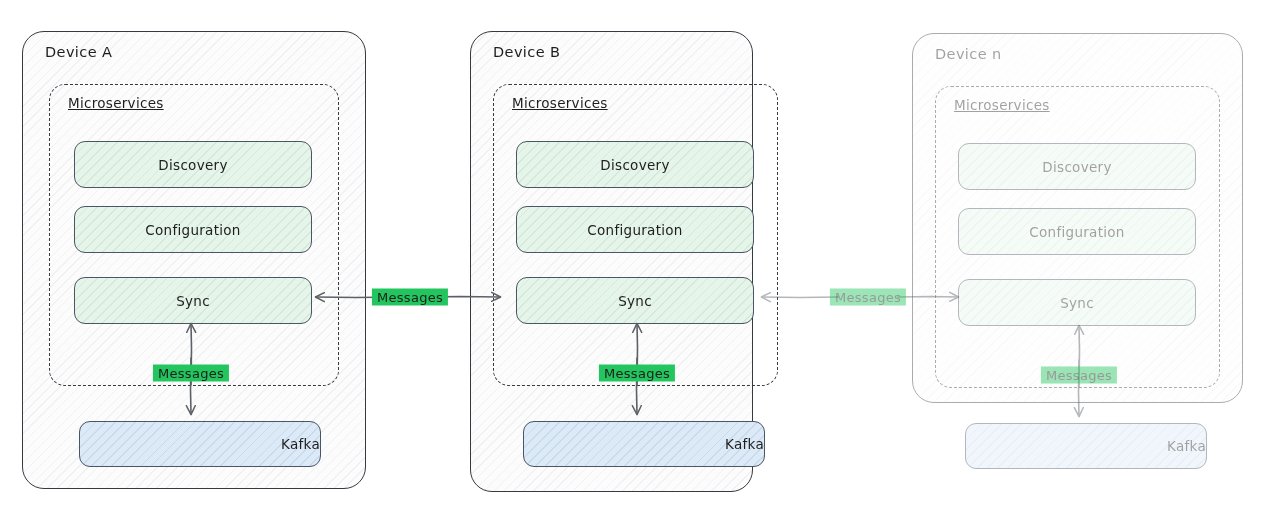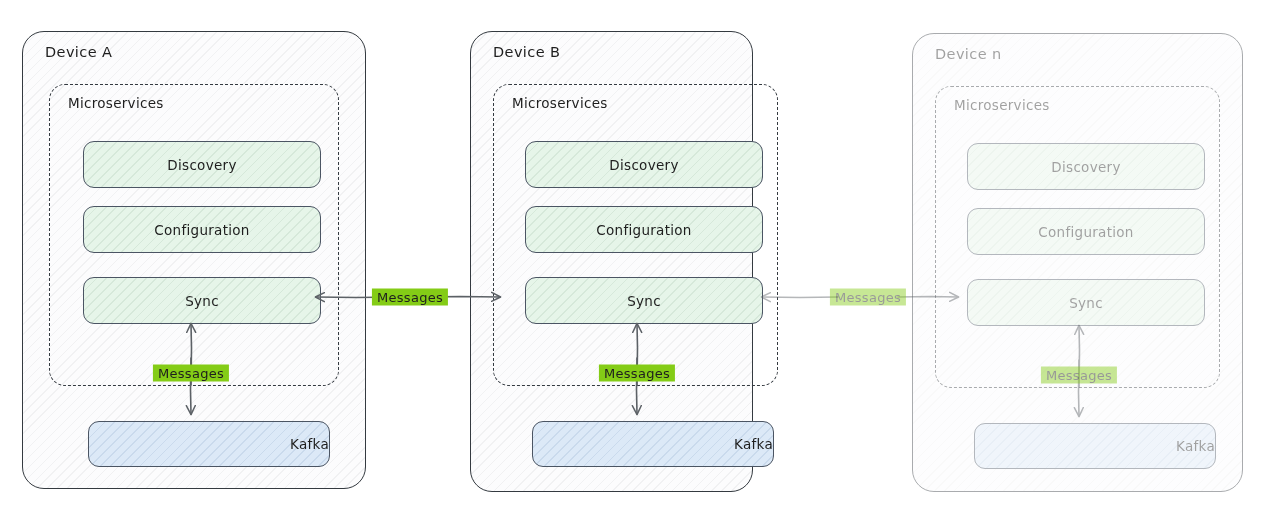--- a/index.html
+++ b/index.html
@@ -60,35 +60,35 @@
     box-sizing: border-box;
   }
   .ms-title {
     position: absolute;
     left: 18px;
     top: 10px;
     font-size: 13.5px;
     letter-spacing: 0.3px;
     color: #1e1e1e;
     white-space: nowrap;
+    text-decoration: underline;
   }
 
   
   .node {
     position: absolute;
     border: 1.6px solid #4b5563;
     border-radius: 11px;
     box-sizing: border-box;
     display: flex;
     align-items: center;
     justify-content: center;
     font-size: 13.5px;
     letter-spacing: 0.3px;
     color: #1e1e1e;
-    margin-left: 9px;
   }
   .node.green {
     background-color: #e6f5e9;
     background-image: repeating-linear-gradient(
         -45deg,
         rgba(68,120,80,0.10) 0px,
         rgba(68,120,80,0.10) 1.2px,
         rgba(0,0,0,0) 1.2px,
         rgba(0,0,0,0) 7px);
   }
@@ -102,21 +102,21 @@
         rgba(0,0,0,0) 7px);
     justify-content: flex-end;
   }
 
   
   .edge-label {
     position: absolute;
     font-size: 13px;
     letter-spacing: 0.3px;
     color: #1e1e1e;
-    background: #84cc16;
+    background: #22c55e;
     padding: 1px 5px;
     white-space: nowrap;
     transform: translate(-50%, -50%);
   }
   .edge-label.faded { opacity: 0.45; }
 
   svg.edges {
     position: absolute;
     inset: 0;
     width: 1285px;
@@ -167,21 +167,21 @@
       <div class="node green" style="left:22px; top:192px; width:238px; height:47px;">
         <span>Sync</span>
       </div>
     </div>
 
     <div class="node blue" style="left:52px; top:389px; width:242px; height:46px;">
       <span>Kafka</span>
     </div>
   </div>
 
-  <div class="device faded" style="left:912px; top:33px; width:331px; height:459px;">
+  <div class="device faded" style="left:912px; top:33px; width:331px; height:370px;">
     <div class="device-title">Device n</div>
 
     <div class="ms-group" style="left:22px; top:52px; width:285px; height:302px;">
       <div class="ms-title">Microservices</div>
 
       <div class="node green" style="left:22px; top:56px; width:238px; height:47px;">
         <span>Discovery</span>
       </div>
       <div class="node green" style="left:22px; top:121px; width:238px; height:47px;">
         <span>Configuration</span>

